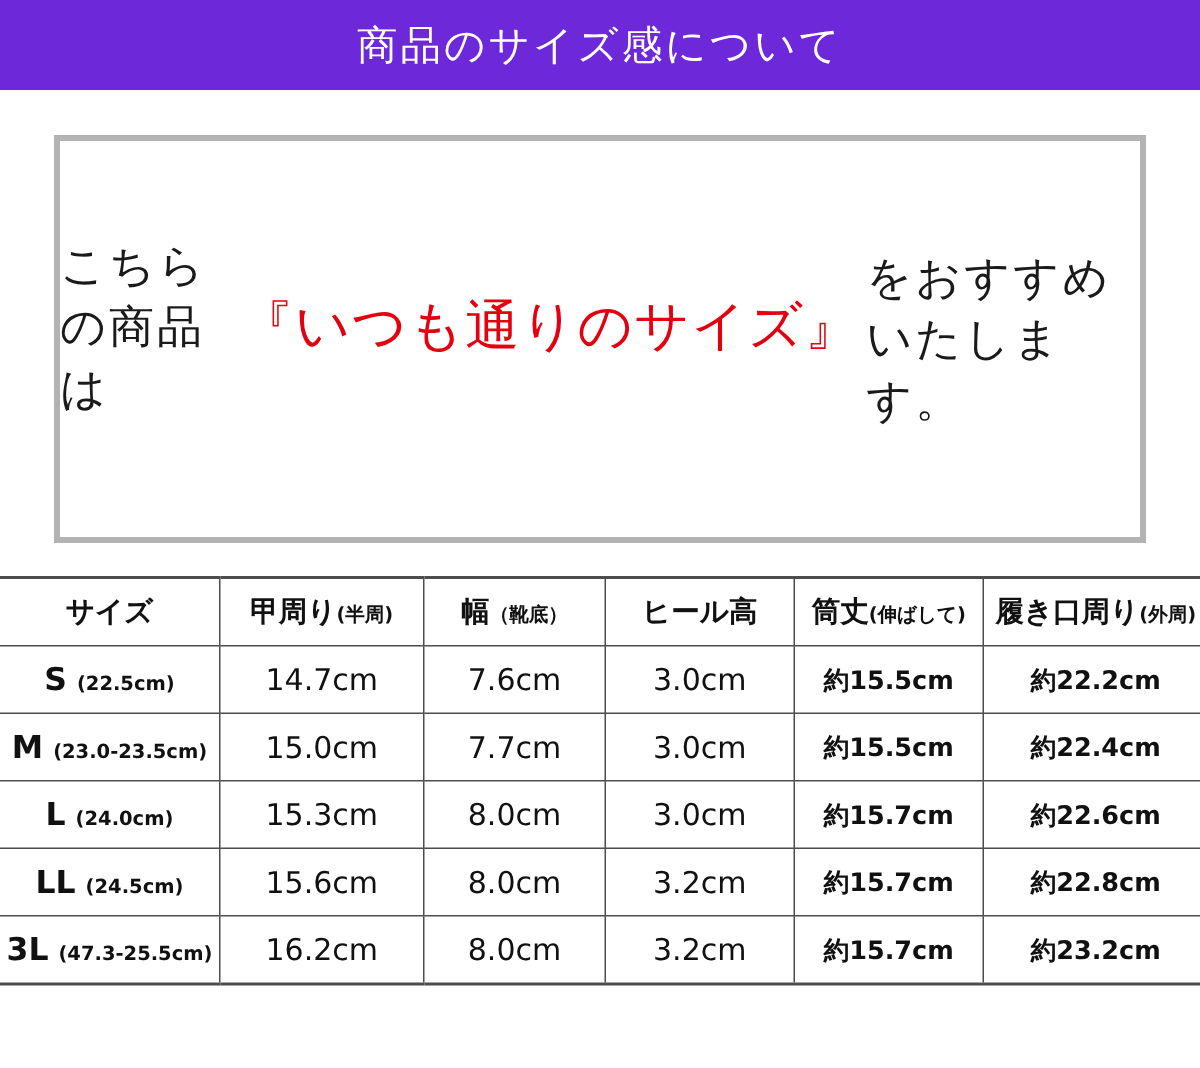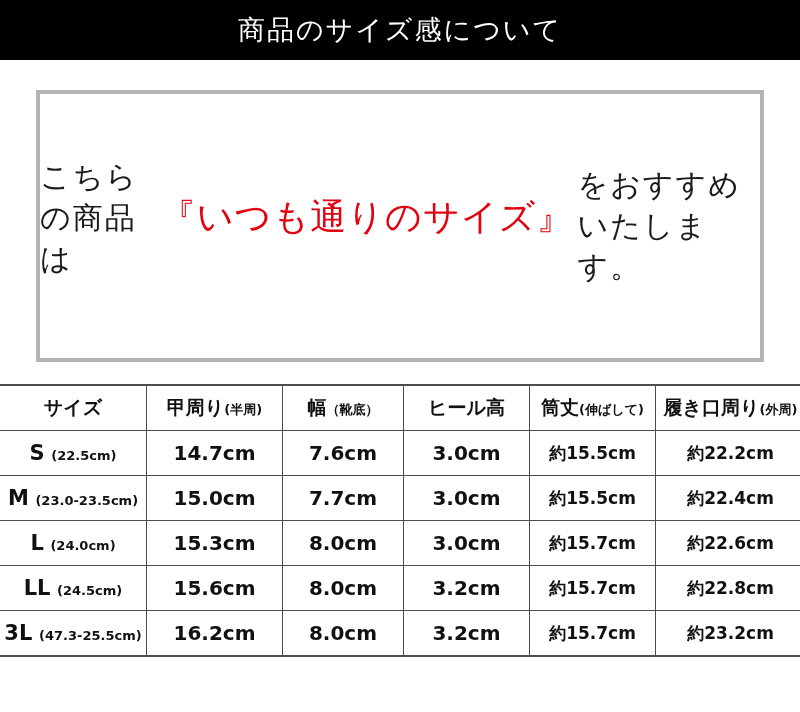--- a/index.html
+++ b/index.html
@@ -17,21 +17,21 @@
   .page {
     position: relative;
     width: 800px;
     height: 712px;
     box-sizing: border-box;
   }
 
   
   .header {
     height: 60px;
-    background: #000000;
+    background: #6d28d9;
     display: flex;
     align-items: center;
     justify-content: center;
   }
   .header-title {
     color: #ffffff;
     font-size: 27px;
     letter-spacing: 2px;
     font-weight: 400;
   }
@@ -108,21 +108,21 @@
   .col-2 { width: 120px; }
   .col-3 { width: 125px; margin-top: 25px; }
   .col-4 { width: 125px; }
   .col-5 { width: 149px; }
 
   .hdr-main { font-size: 19px; }
   .hdr-sub { font-size: 13px; font-weight: bold; }
 
   .size-name { font-size: 21px; font-weight: bold; }
   .size-range { font-size: 13px; font-weight: bold; text-align: right; }
-  .cell-val { font-size: 20px; font-weight: bold; }
+  .cell-val { font-size: 20px; font-weight: normal; }
   .cell-val-sm { font-size: 17px; font-weight: bold; }
 
   
   .footnote {
     padding: 14px 8px 0 6px;
     font-size: 16px;
     font-weight: bold;
     color: #111111;
     letter-spacing: 0.5px;
   }

